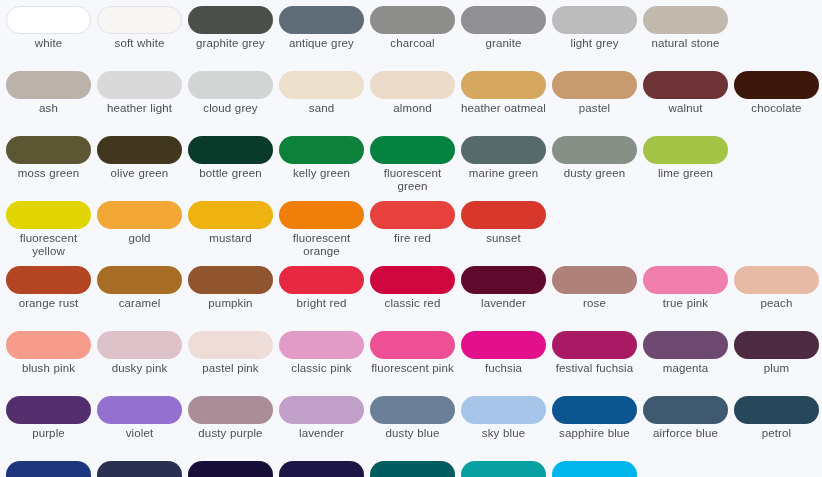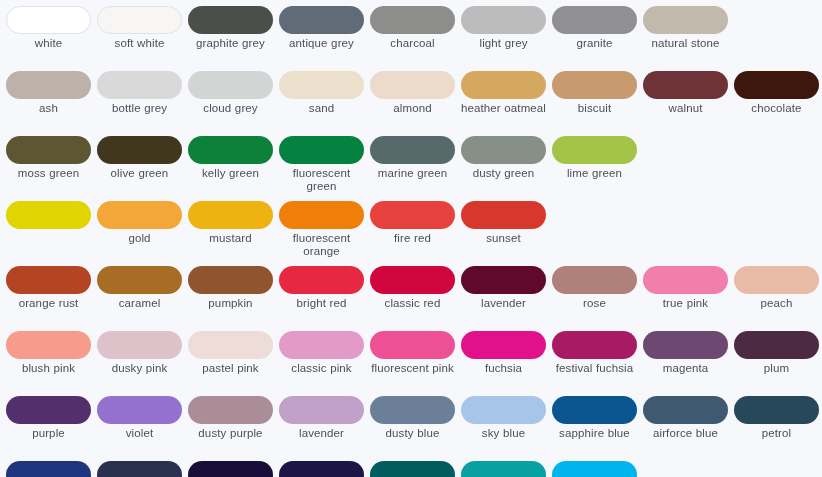--- a/index.html
+++ b/index.html
@@ -77,80 +77,84 @@
       </div>
       <div class="swatch-cell">
         <div class="swatch-chip" style="background: rgb(95, 107, 118);"></div>
         <div class="swatch-label">antique grey</div>
       </div>
       <div class="swatch-cell">
         <div class="swatch-chip" style="background: rgb(141, 141, 139);"></div>
         <div class="swatch-label">charcoal</div>
       </div>
       <div class="swatch-cell">
+        <div class="swatch-chip" style="background: rgb(144, 143, 147);"></div>
+        <div class="swatch-label">granite</div>
+      </div>
+      <div class="swatch-cell">
         <div class="swatch-chip" style="background: rgb(188, 188, 188);"></div>
         <div class="swatch-label">light grey</div>
       </div>
       <div class="swatch-cell">
-        <div class="swatch-chip" style="background: rgb(144, 143, 147);"></div>
-        <div class="swatch-label">granite</div>
-      </div>
-      <div class="swatch-cell">
         <div class="swatch-chip" style="background: rgb(194, 185, 173);"></div>
         <div class="swatch-label">natural stone</div>
       </div>
     </div>
     <div class="swatch-row">
       <div class="swatch-cell">
         <div class="swatch-chip" style="background: rgb(189, 178, 169);"></div>
         <div class="swatch-label">ash</div>
       </div>
       <div class="swatch-cell">
         <div class="swatch-chip" style="background: rgb(217, 217, 217);"></div>
-        <div class="swatch-label">bottle grey</div>
+        <div class="swatch-label">heather light</div>
       </div>
       <div class="swatch-cell">
         <div class="swatch-chip" style="background: rgb(210, 213, 212);"></div>
         <div class="swatch-label">cloud grey</div>
       </div>
       <div class="swatch-cell">
         <div class="swatch-chip" style="background: rgb(236, 223, 203);"></div>
         <div class="swatch-label">sand</div>
       </div>
       <div class="swatch-cell">
         <div class="swatch-chip" style="background: rgb(236, 218, 203);"></div>
         <div class="swatch-label">almond</div>
       </div>
       <div class="swatch-cell">
         <div class="swatch-chip" style="background: rgb(214, 167, 94);"></div>
         <div class="swatch-label">heather oatmeal</div>
       </div>
       <div class="swatch-cell">
         <div class="swatch-chip" style="background: rgb(199, 154, 111);"></div>
-        <div class="swatch-label">biscuit</div>
+        <div class="swatch-label">pastel</div>
       </div>
       <div class="swatch-cell">
         <div class="swatch-chip" style="background: rgb(110, 51, 55);"></div>
         <div class="swatch-label">walnut</div>
       </div>
       <div class="swatch-cell">
         <div class="swatch-chip" style="background: rgb(61, 22, 12);"></div>
         <div class="swatch-label">chocolate</div>
       </div>
     </div>
     <div class="swatch-row">
       <div class="swatch-cell">
         <div class="swatch-chip" style="background: rgb(93, 86, 50);"></div>
         <div class="swatch-label">moss green</div>
       </div>
       <div class="swatch-cell">
         <div class="swatch-chip" style="background: rgb(65, 55, 31);"></div>
         <div class="swatch-label">olive green</div>
       </div>
       <div class="swatch-cell">
+        <div class="swatch-chip" style="background: rgb(10, 58, 42);"></div>
+        <div class="swatch-label">bottle green</div>
+      </div>
+      <div class="swatch-cell">
         <div class="swatch-chip" style="background: rgb(13, 128, 57);"></div>
         <div class="swatch-label">kelly green</div>
       </div>
       <div class="swatch-cell">
         <div class="swatch-chip" style="background: rgb(6, 130, 64);"></div>
         <div class="swatch-label">fluorescent green</div>
       </div>
       <div class="swatch-cell">
         <div class="swatch-chip" style="background: rgb(86, 105, 107);"></div>
         <div class="swatch-label">marine green</div>
@@ -160,20 +164,21 @@
         <div class="swatch-label">dusty green</div>
       </div>
       <div class="swatch-cell">
         <div class="swatch-chip" style="background: rgb(164, 196, 71);"></div>
         <div class="swatch-label">lime green</div>
       </div>
     </div>
     <div class="swatch-row">
       <div class="swatch-cell">
         <div class="swatch-chip" style="background: rgb(224, 213, 0);"></div>
+        <div class="swatch-label">fluorescent yellow</div>
       </div>
       <div class="swatch-cell">
         <div class="swatch-chip" style="background: rgb(242, 167, 54);"></div>
         <div class="swatch-label">gold</div>
       </div>
       <div class="swatch-cell">
         <div class="swatch-chip" style="background: rgb(238, 178, 17);"></div>
         <div class="swatch-label">mustard</div>
       </div>
       <div class="swatch-cell">

